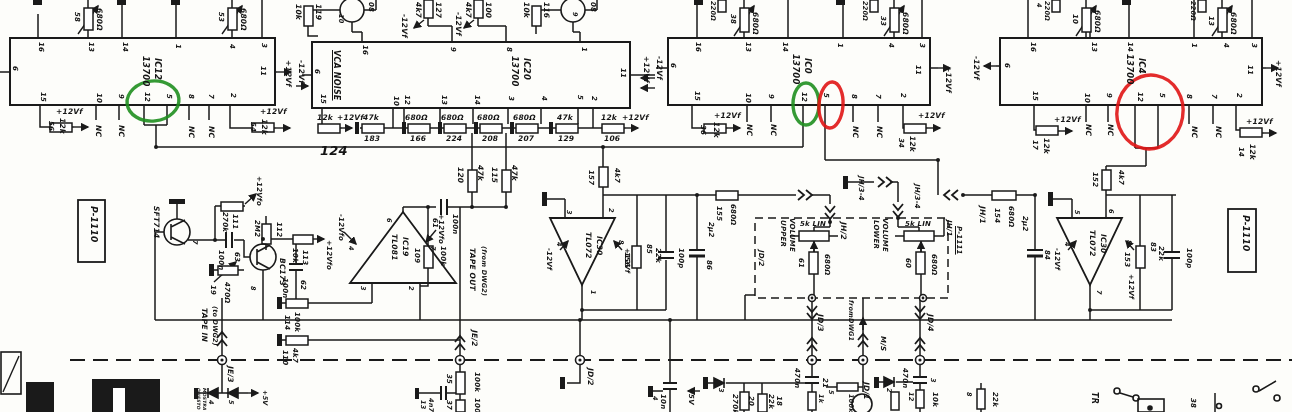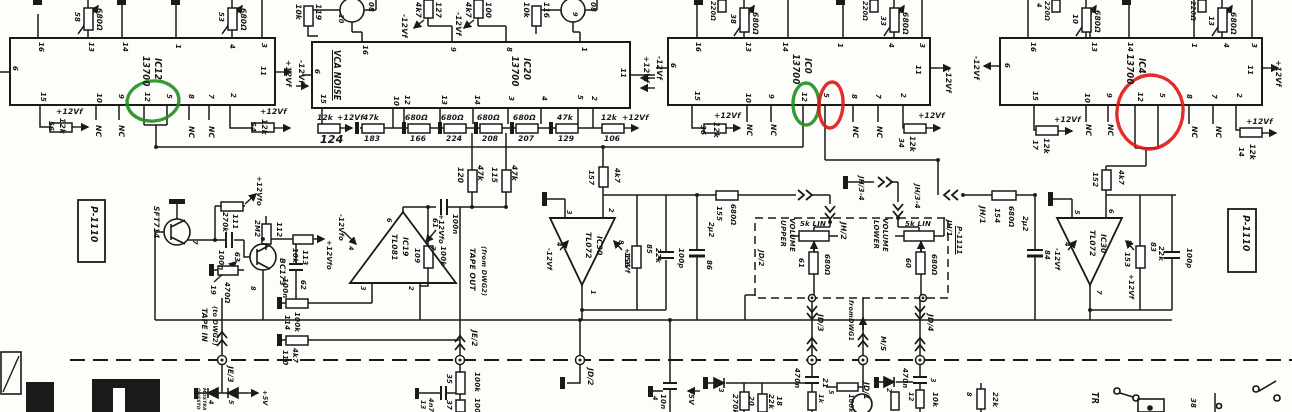--- a/index.html
+++ b/index.html
@@ -461,21 +461,21 @@
       <span class="lbl v" style="left: 54px; top: 121px; font-size: 7px;">56</span>
       <span class="lbl v" style="left: 102px; top: 125px; font-size: 7.5px;">NC</span>
       <span class="lbl v" style="left: 125px; top: 125px; font-size: 7.5px;">NC</span>
       <span class="lbl v" style="left: 195px; top: 126px; font-size: 7.5px;">NC</span>
       <span class="lbl v" style="left: 215px; top: 126px; font-size: 7.5px;">NC</span>
       <span class="lbl" style="left: 260px; top: 108px; font-size: 7.5px;">+12Vf</span>
       <span class="lbl v" style="left: 268px; top: 119px; font-size: 7.5px;">12k</span>
       <span class="lbl v" style="left: 256px; top: 122px; font-size: 7px;">54</span>
       <span class="lbl" style="left: 317px; top: 114px; font-size: 7.5px;">12k</span>
       <span class="lbl" style="left: 337px; top: 114px; font-size: 7.5px;">+12Vf</span>
-      <span class="lbl" style="left: 320px; top: 134px; font-size: 11px;">124</span>
+      <span class="lbl" style="left: 320px; top: 144px; font-size: 13px;">124</span>
       <span class="lbl" style="left: 363px; top: 114px; font-size: 7.5px;">47k</span>
       <span class="lbl" style="left: 364px; top: 135px; font-size: 7.5px;">183</span>
       <span class="lbl" style="left: 405px; top: 114px; font-size: 7.5px;">680Ω</span>
       <span class="lbl" style="left: 410px; top: 135px; font-size: 7.5px;">166</span>
       <span class="lbl" style="left: 441px; top: 114px; font-size: 7.5px;">680Ω</span>
       <span class="lbl" style="left: 446px; top: 135px; font-size: 7.5px;">224</span>
       <span class="lbl" style="left: 477px; top: 114px; font-size: 7.5px;">680Ω</span>
       <span class="lbl" style="left: 482px; top: 135px; font-size: 7.5px;">208</span>
       <span class="lbl" style="left: 513px; top: 114px; font-size: 7.5px;">680Ω</span>
       <span class="lbl" style="left: 518px; top: 135px; font-size: 7.5px;">207</span>

